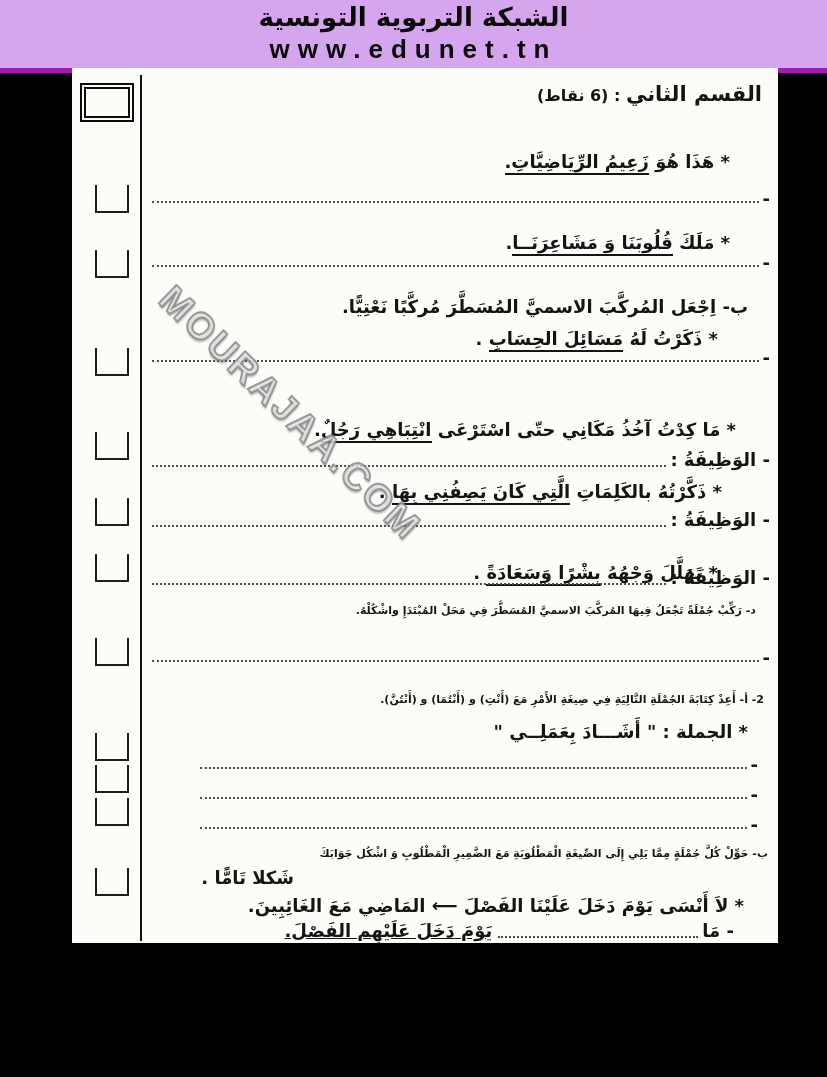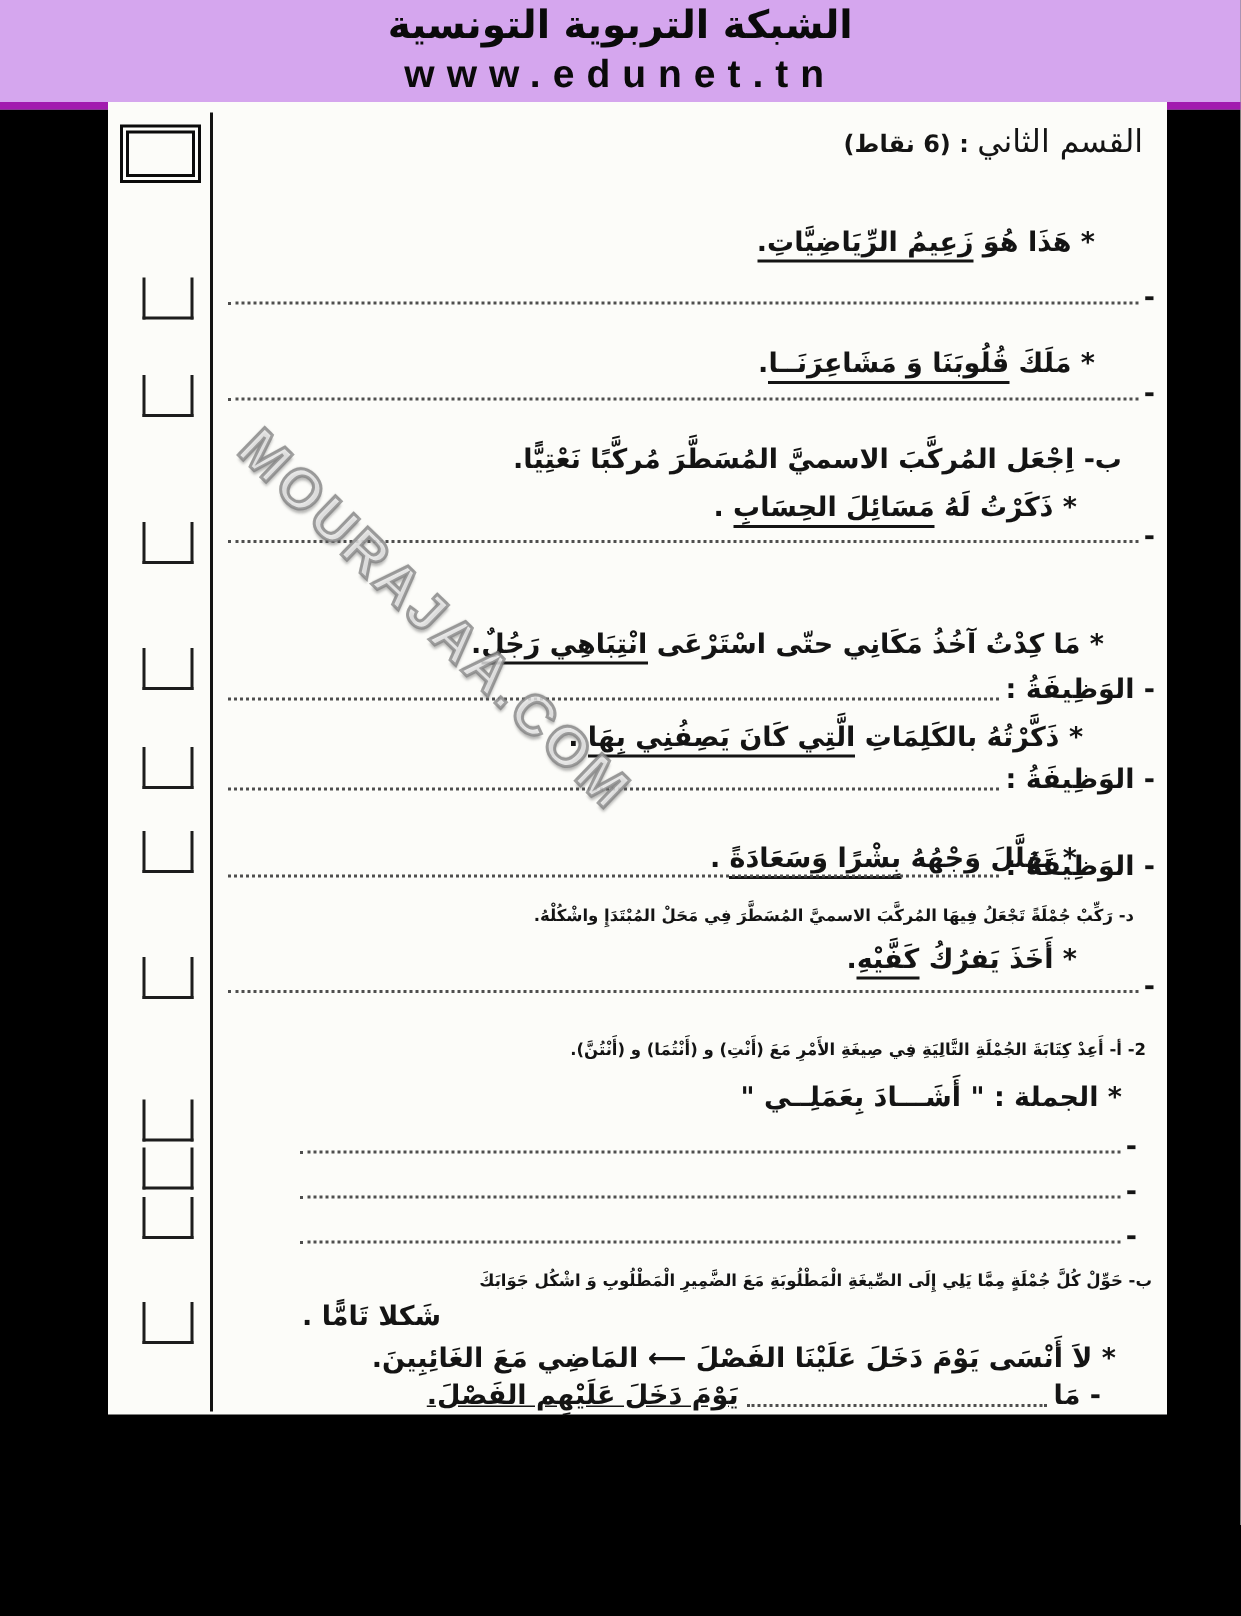--- a/index.html
+++ b/index.html
@@ -32,21 +32,21 @@
   .scorebox .inner{width:100%;height:100%;border:2px solid #0b0b0b;box-sizing:border-box;}
   .bracket{position:absolute;left:23px;width:30px;height:26px;
     border:2px solid #1d1d1d;border-top:none;}
   
   .content{
     position:absolute;left:78px;top:0;width:622px;height:875px;
     direction:rtl;color:#141414;font-weight:700;
   }
   .row{position:absolute;left:0;right:0;white-space:nowrap;font-size:18px;line-height:24px;}
   .fs17{font-size:11px;}
-  .heading-bold{font-size:21px;font-weight:400;}
+  .heading-bold{font-size:21px;font-weight:700;}
   .heading-points{font-size:16px;font-weight:700;}
   .ul{border-bottom:2px solid #141414;padding-bottom:1px;}
   .ansline{position:absolute;display:flex;align-items:flex-end;height:20px;}
   .ansline .dash{line-height:14px;margin-left:4px;font-size:18px;}
   .ansline .lbl{line-height:20px;margin-left:4px;font-size:18px;text-align:center;}
   .dots{flex:1;border-bottom:2px dotted #4e4e4e;margin-bottom:3px;height:0;}
   .dots.fixed{flex:none;width:200px;}
   .tail{line-height:20px;font-size:18px;text-decoration:underline;}
   
   .watermark{
@@ -145,23 +145,20 @@
       <span>* تَهَلَّلَ وَجْهُهُ </span><span class="ul">بِشْرًا وَسَعَادَةً</span><span> .</span>
     </div>
 
     <div class="ansline" style="top:500px;right:2px;left:2px">
       <span class="lbl">- الوَظِيفَةُ : </span>
         <span class="dots"></span>
     </div>
 
     <div class="row fs17" style="top:531px;padding-right:16px">د- رَكِّبْ جُمْلَةً تَجْعَلُ فِيهَا المُركَّبَ الاسميَّ المُسَطَّرَ فِي مَحَلْ المُبْتَدَإِ واشْكُلْهُ.</div>
 
-    <div class="row" style="top:560px;padding-right:54px">
-      <span>* أَخَذَ يَفرُكُ </span><span class="ul">كَفَّيْهِ</span><span>.</span>
-    </div>
 
     <div class="ansline" style="top:577px;right:2px;left:2px">
       <span class="dash">-</span>
         <span class="dots"></span>
     </div>
 
     <div class="row fs17" style="top:620px;padding-right:8px">2- أ- أَعِدْ كِتَابَةَ الجُمْلَةِ التَّالِيَةِ فِي صِيغَةِ الأَمْرِ مَعَ (أَنْتِ) و (أَنْتُمَا) و (أَنْتُنَّ).</div>
 
     <div class="row" style="top:652px;padding-right:24px">
       <span>* الجملة : </span><span>" أَشَـــادَ بِعَمَلِــي "</span>

